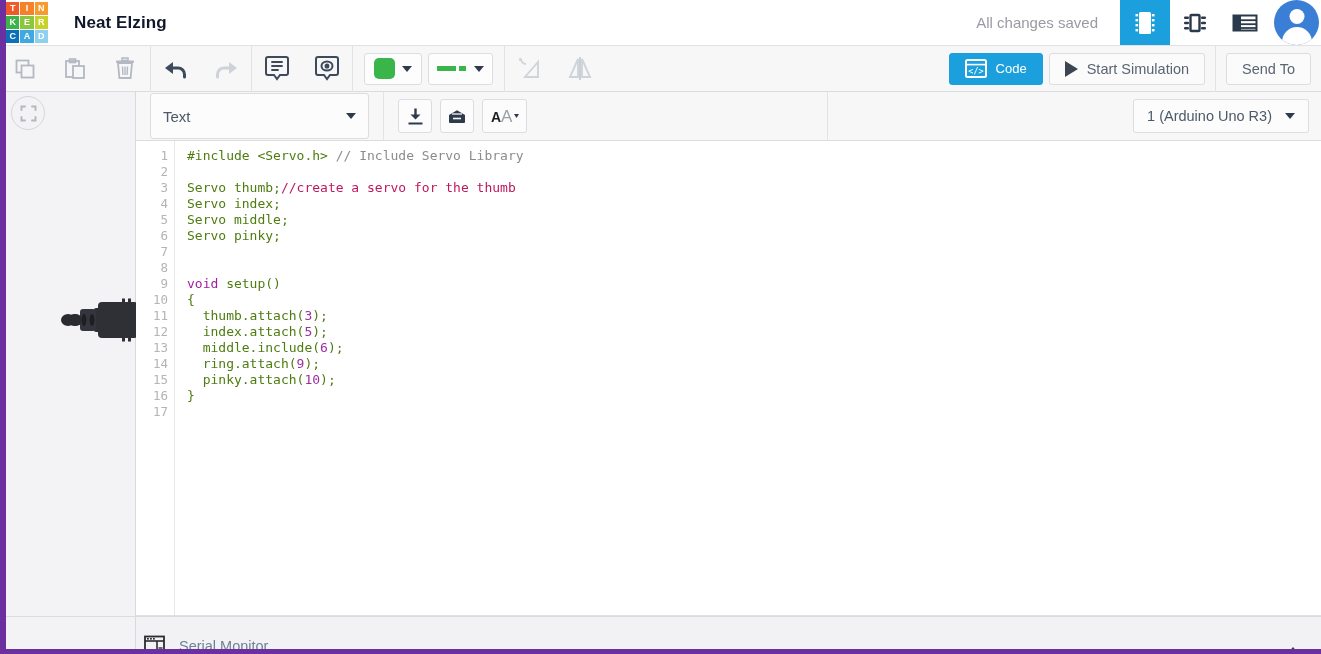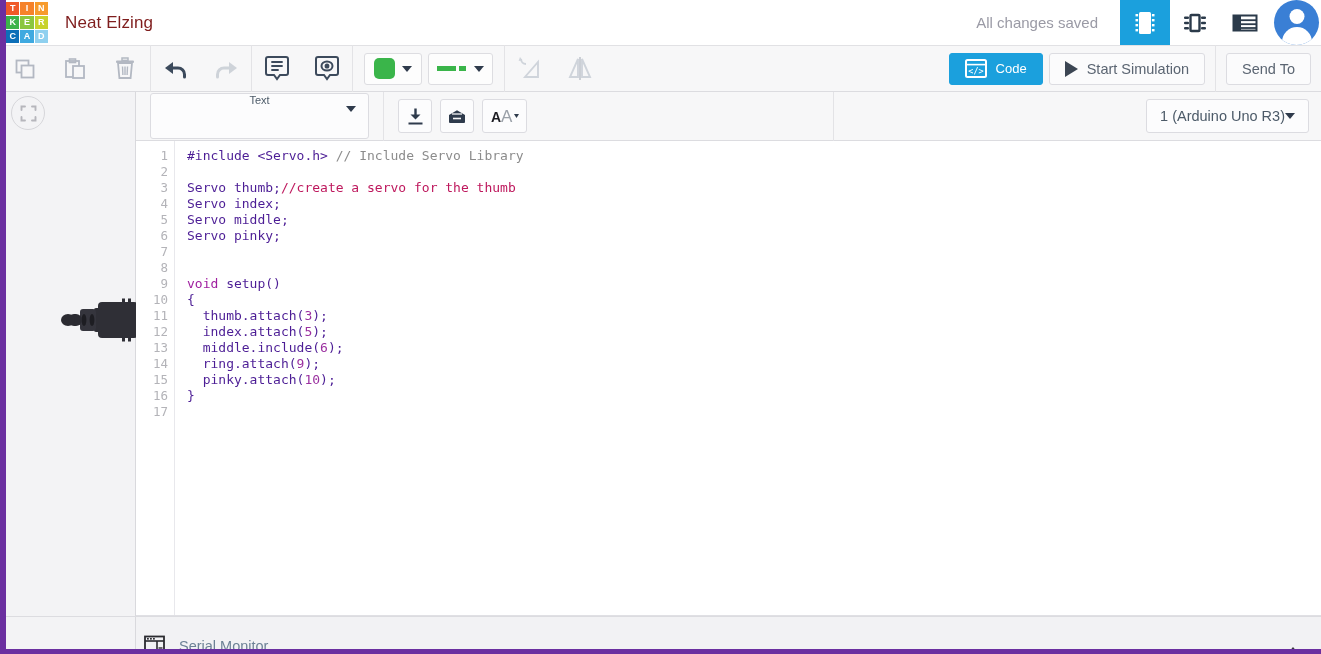--- a/index.html
+++ b/index.html
@@ -48,24 +48,24 @@
     flex: 0 0 auto;
   }
   .logo-cell {
     display: flex; align-items: center; justify-content: center;
     color: #ffffff;
     font-size: 9px; font-weight: bold;
     font-family: "Liberation Sans", sans-serif;
     line-height: 1;
   }
   .doc-title {
-    margin-left: 17px;
+    margin-left: 26px;
     font-size: 17px;
-    color: #7f1d1d;
-    font-weight: normal;
+    color: #0f172a;
+    font-weight: bold;
     letter-spacing: .1px;
   }
   .header-right {
     margin-left: auto;
     display: flex; align-items: center; height: 45px;
   }
   .saved-text {
     font-size: 15px; color: #9a9aa5;
     margin-right: 22px;
   }
@@ -214,23 +214,22 @@
     border-bottom: 1px solid #dcdce0;
     display: flex; align-items: center;
     padding-left: 14px;
   }
   .select-box {
     width: 219px; height: 46px;
     border: 1px solid #dcdce1; border-radius: 3px;
     background: #fcfcfd;
     display: flex; align-items: center;
     padding: 0 12px;
-    font-size: 11px; color: #4c5a68;
-    cursor: pointer;
-    flex-direction: column;
+    font-size: 15px; color: #4c5a68;
+    cursor: pointer;
   }
   .select-box .sel-caret {
     margin-left: auto;
     width: 0; height: 0;
     border-left: 5px solid transparent;
     border-right: 5px solid transparent;
     border-top: 6px solid #2f3b4c;
   }
   .ct-sep { width: 1px; height: 49px; background: #e3e3e6; margin: 0 14px; }
   .ibtn {
@@ -239,21 +238,21 @@
     background: #fcfcfd;
     display: flex; align-items: center; justify-content: center;
     margin-right: 8px; cursor: pointer;
   }
   .ibtn.wide { width: 45px; gap: 3px; }
   .board-select {
     margin-left: auto; margin-right: 12px;
     height: 34px;
     border: 1px solid #dcdce1; border-radius: 3px;
     background: #fcfcfd;
-    display: flex; align-items: center; 
+    display: flex; align-items: center; gap: 13px;
     padding: 0 13px;
     font-size: 14.5px; color: #4c5a68;
     cursor: pointer;
   }
   .bs-sep { width: 1px; height: 49px; background: #e3e3e6; margin-right: 14px; }
 
   
   .editor {
     flex: 1 1 auto;
     display: flex;
@@ -284,21 +283,21 @@
     font-family: "DejaVu Sans Mono", monospace;
     font-size: 13px; line-height: 16px;
     color: #2b2b2b;
     white-space: pre;
     min-height: 16px;
   }
   .tok-kw   { color: #a020a0; }
   .tok-num  { color: #9b30a0; }
   .tok-cmt-gray { color: #8c8c8c; }
   .tok-cmt-org  { color: #be185d; }
-  .tok-pre  { color: #4c1d95; margin-top: 8px; }
+  .tok-pre  { color: #4d7c0f; margin-top: 8px; }
 
   
   .bottombar {
     height: 38px; flex: 0 0 38px;
     background: #f2f2f4;
     border-top: 1px solid #dcdce0;
     display: flex; align-items: flex-end;
     position: relative;
   }
   .bb-icon {

